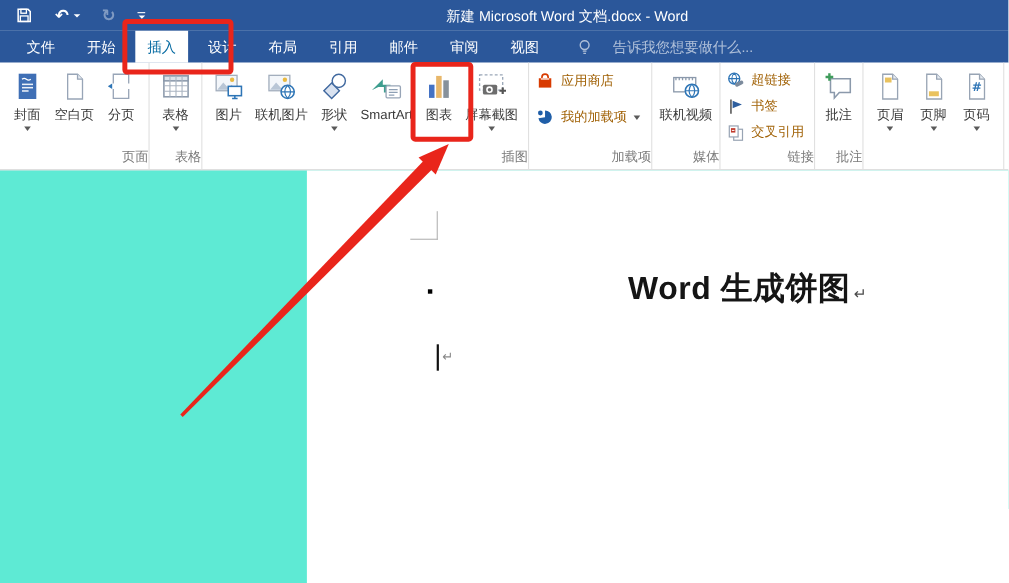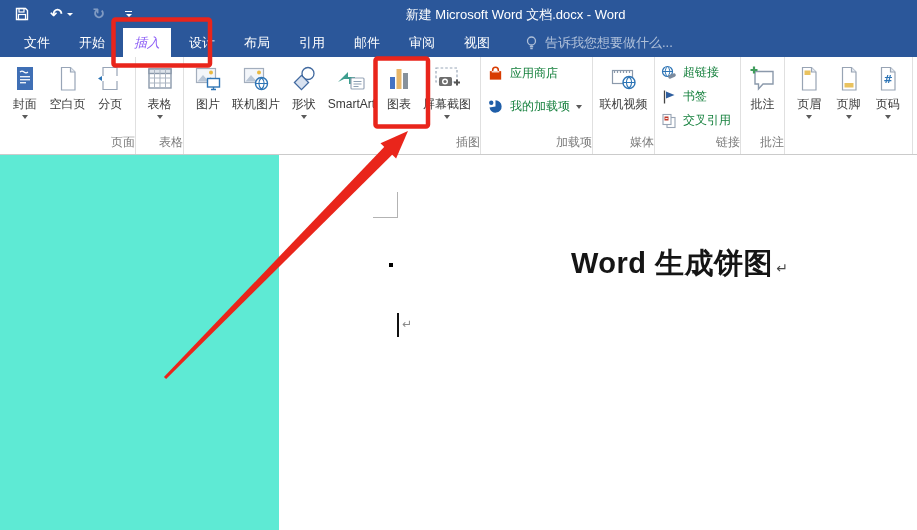--- a/index.html
+++ b/index.html
@@ -17,36 +17,36 @@
            border-top:3.5px solid #fff;margin-left:4px;}
   .custom-dd{display:flex;flex-direction:column;align-items:center;}
   .custom-dd .bar{width:7px;height:1.5px;background:#fff;margin-bottom:2px;}
   .wtitle{position:absolute;left:50%;top:6px;transform:translateX(-24%);color:#fff;font-size:13px;white-space:nowrap;}
 
   
   .tabrow{position:absolute;left:0;top:28px;width:917px;height:29px;background:#2b579a;
           display:flex;align-items:stretch;padding-left:13px;}
   .tab{color:#fff;font-size:13px;display:flex;align-items:center;padding:0 11px;margin-right:7px;
        white-space:nowrap;cursor:default;}
-  .tab.selected{background:#fff;color:#8b5cf6;font-style:italic;}
-  .tellme{display:flex;align-items:center;gap:6px;margin-left:16px;color:rgba(255,255,255,.62);font-size:13px;white-space:nowrap;}
+  .tab.selected{background:#fff;color:#0369a1;}
+  .tellme{display:flex;align-items:center;gap:18px;margin-left:16px;color:rgba(255,255,255,.62);font-size:13px;white-space:nowrap;}
 
   
   .ribbon{position:absolute;left:0;top:57px;width:917px;height:98px;background:#fff;border-bottom:1px solid #cbcbcb;}
   .rgroup{position:absolute;top:0;height:97px;border-right:1px solid #e0e0e0;}
   .rgroup .glabel{position:absolute;bottom:3px;left:0;width:100%;text-align:right;
                   font-size:12px;color:#7b7b7b;white-space:nowrap;}
   .btnrow{position:absolute;top:2px;left:0;right:0;display:flex;justify-content:space-evenly;align-items:flex-start;}
   .rbtn{display:flex;flex-direction:column;align-items:center;padding-top:3px;cursor:default;}
   .ric{height:33px;display:flex;align-items:center;justify-content:center;}
   .rlb{font-size:12px;color:#3a3a3a;margin-top:2px;white-space:nowrap;line-height:1.2;}
   .dd{width:0;height:0;border-left:3.5px solid transparent;border-right:3.5px solid transparent;
       border-top:4px solid #5a5a5a;margin-top:4px;}
   .stackcol{position:absolute;top:8px;left:6px;right:2px;display:flex;flex-direction:column;}
-  .srow{display:flex;align-items:center;gap:6px;font-size:12px;color:#15803d;white-space:nowrap;cursor:default;}
+  .srow{display:flex;align-items:center;gap:6px;font-size:12px;color:#a16207;white-space:nowrap;cursor:default;}
   .addins .srow{margin-bottom:16px;}
   .links .srow{margin-bottom:7px;}
 
   
   .docarea{position:absolute;left:0;top:155px;width:917px;height:375px;background:#5eead4;}
   .page{position:absolute;left:279px;top:0;width:638px;height:375px;background:#fff;}
   .cornermark{position:absolute;background:#b3b3b3;}
   .heading{position:absolute;left:292px;top:90px;font-size:29px;line-height:36px;font-weight:600;
            color:#151515;white-space:nowrap;letter-spacing:.5px;}
   .pilcrow-inline{font-size:14px;font-weight:400;color:#4a4a4a;margin-left:3px;font-family:"DejaVu Sans",sans-serif;}

